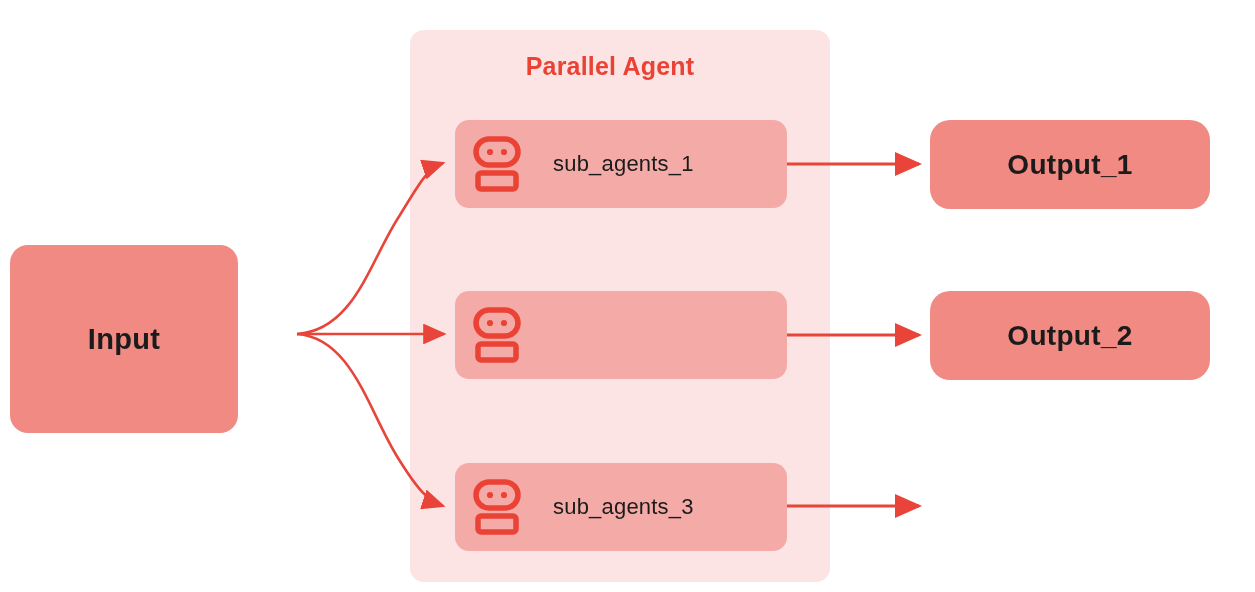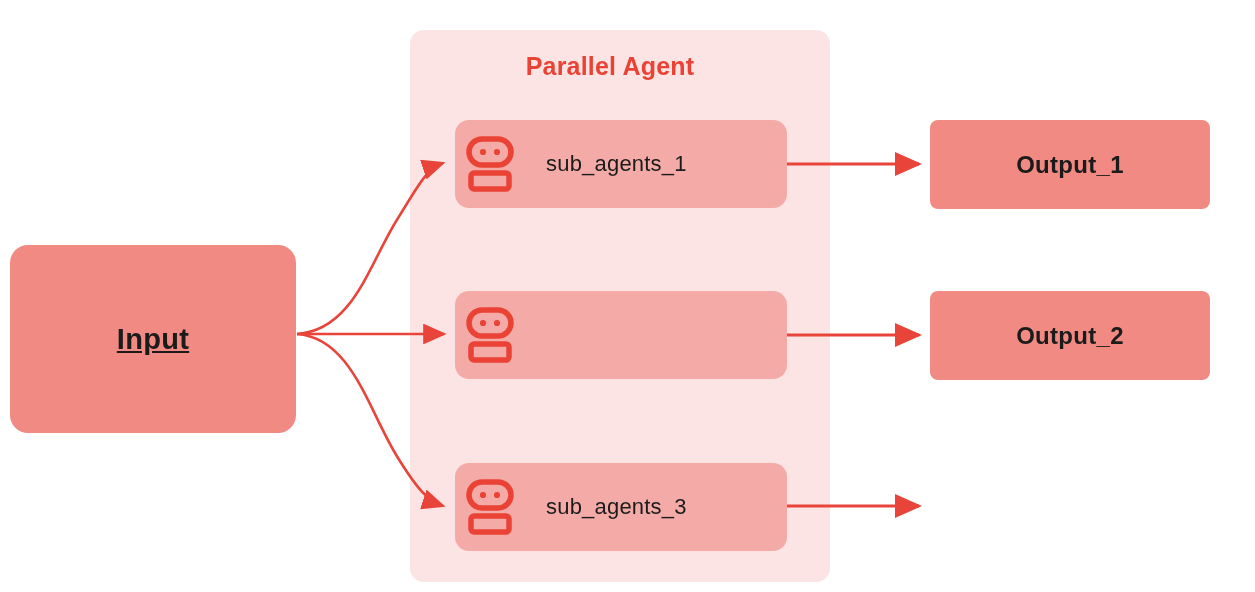--- a/index.html
+++ b/index.html
@@ -54,39 +54,38 @@
     font-size: 25px;
     font-weight: bold;
     color: #EA4335;
     letter-spacing: 0.2px;
     z-index: 2;
   }
   
   #input-box {
     left: 10px;
     top: 245px;
-    width: 286px;
+    width: 228px;
     height: 188px;
     background: #F08A82;
     border-radius: 18px;
     font-size: 29px;
     font-weight: bold;
     color: #1b1b1b;
     letter-spacing: 0.3px;
-    text-decoration: underline;
   }
   
   .subagent {
     left: 455px;
     width: 332px;
     height: 88px;
     background: #F4ABA8;
     border-radius: 14px;
     justify-content: flex-start;
-    padding-left: 11px;
+    padding-left: 18px;
   }
   #subagent-1 { top: 120px; }
   #subagent-2 { top: 291px; }
   #subagent-3 { top: 463px; }
   .subagent .robot-icon {
     width: 48px;
     height: 56px;
     flex: 0 0 48px;
     display: block;
   }
@@ -97,22 +96,22 @@
     color: #1b1b1b;
     letter-spacing: 0.2px;
     white-space: nowrap;
   }
   
   .output {
     left: 930px;
     width: 280px;
     height: 89px;
     background: #F08A82;
-    border-radius: 8px;
-    font-size: 24px;
+    border-radius: 20px;
+    font-size: 28px;
     font-weight: bold;
     color: #1b1b1b;
     letter-spacing: 0.3px;
   }
   #output-1 { top: 120px; }
   #output-2 { top: 291px; }
   #output-3 { top: 461px; }
 </style>
 </head>
 <body>

